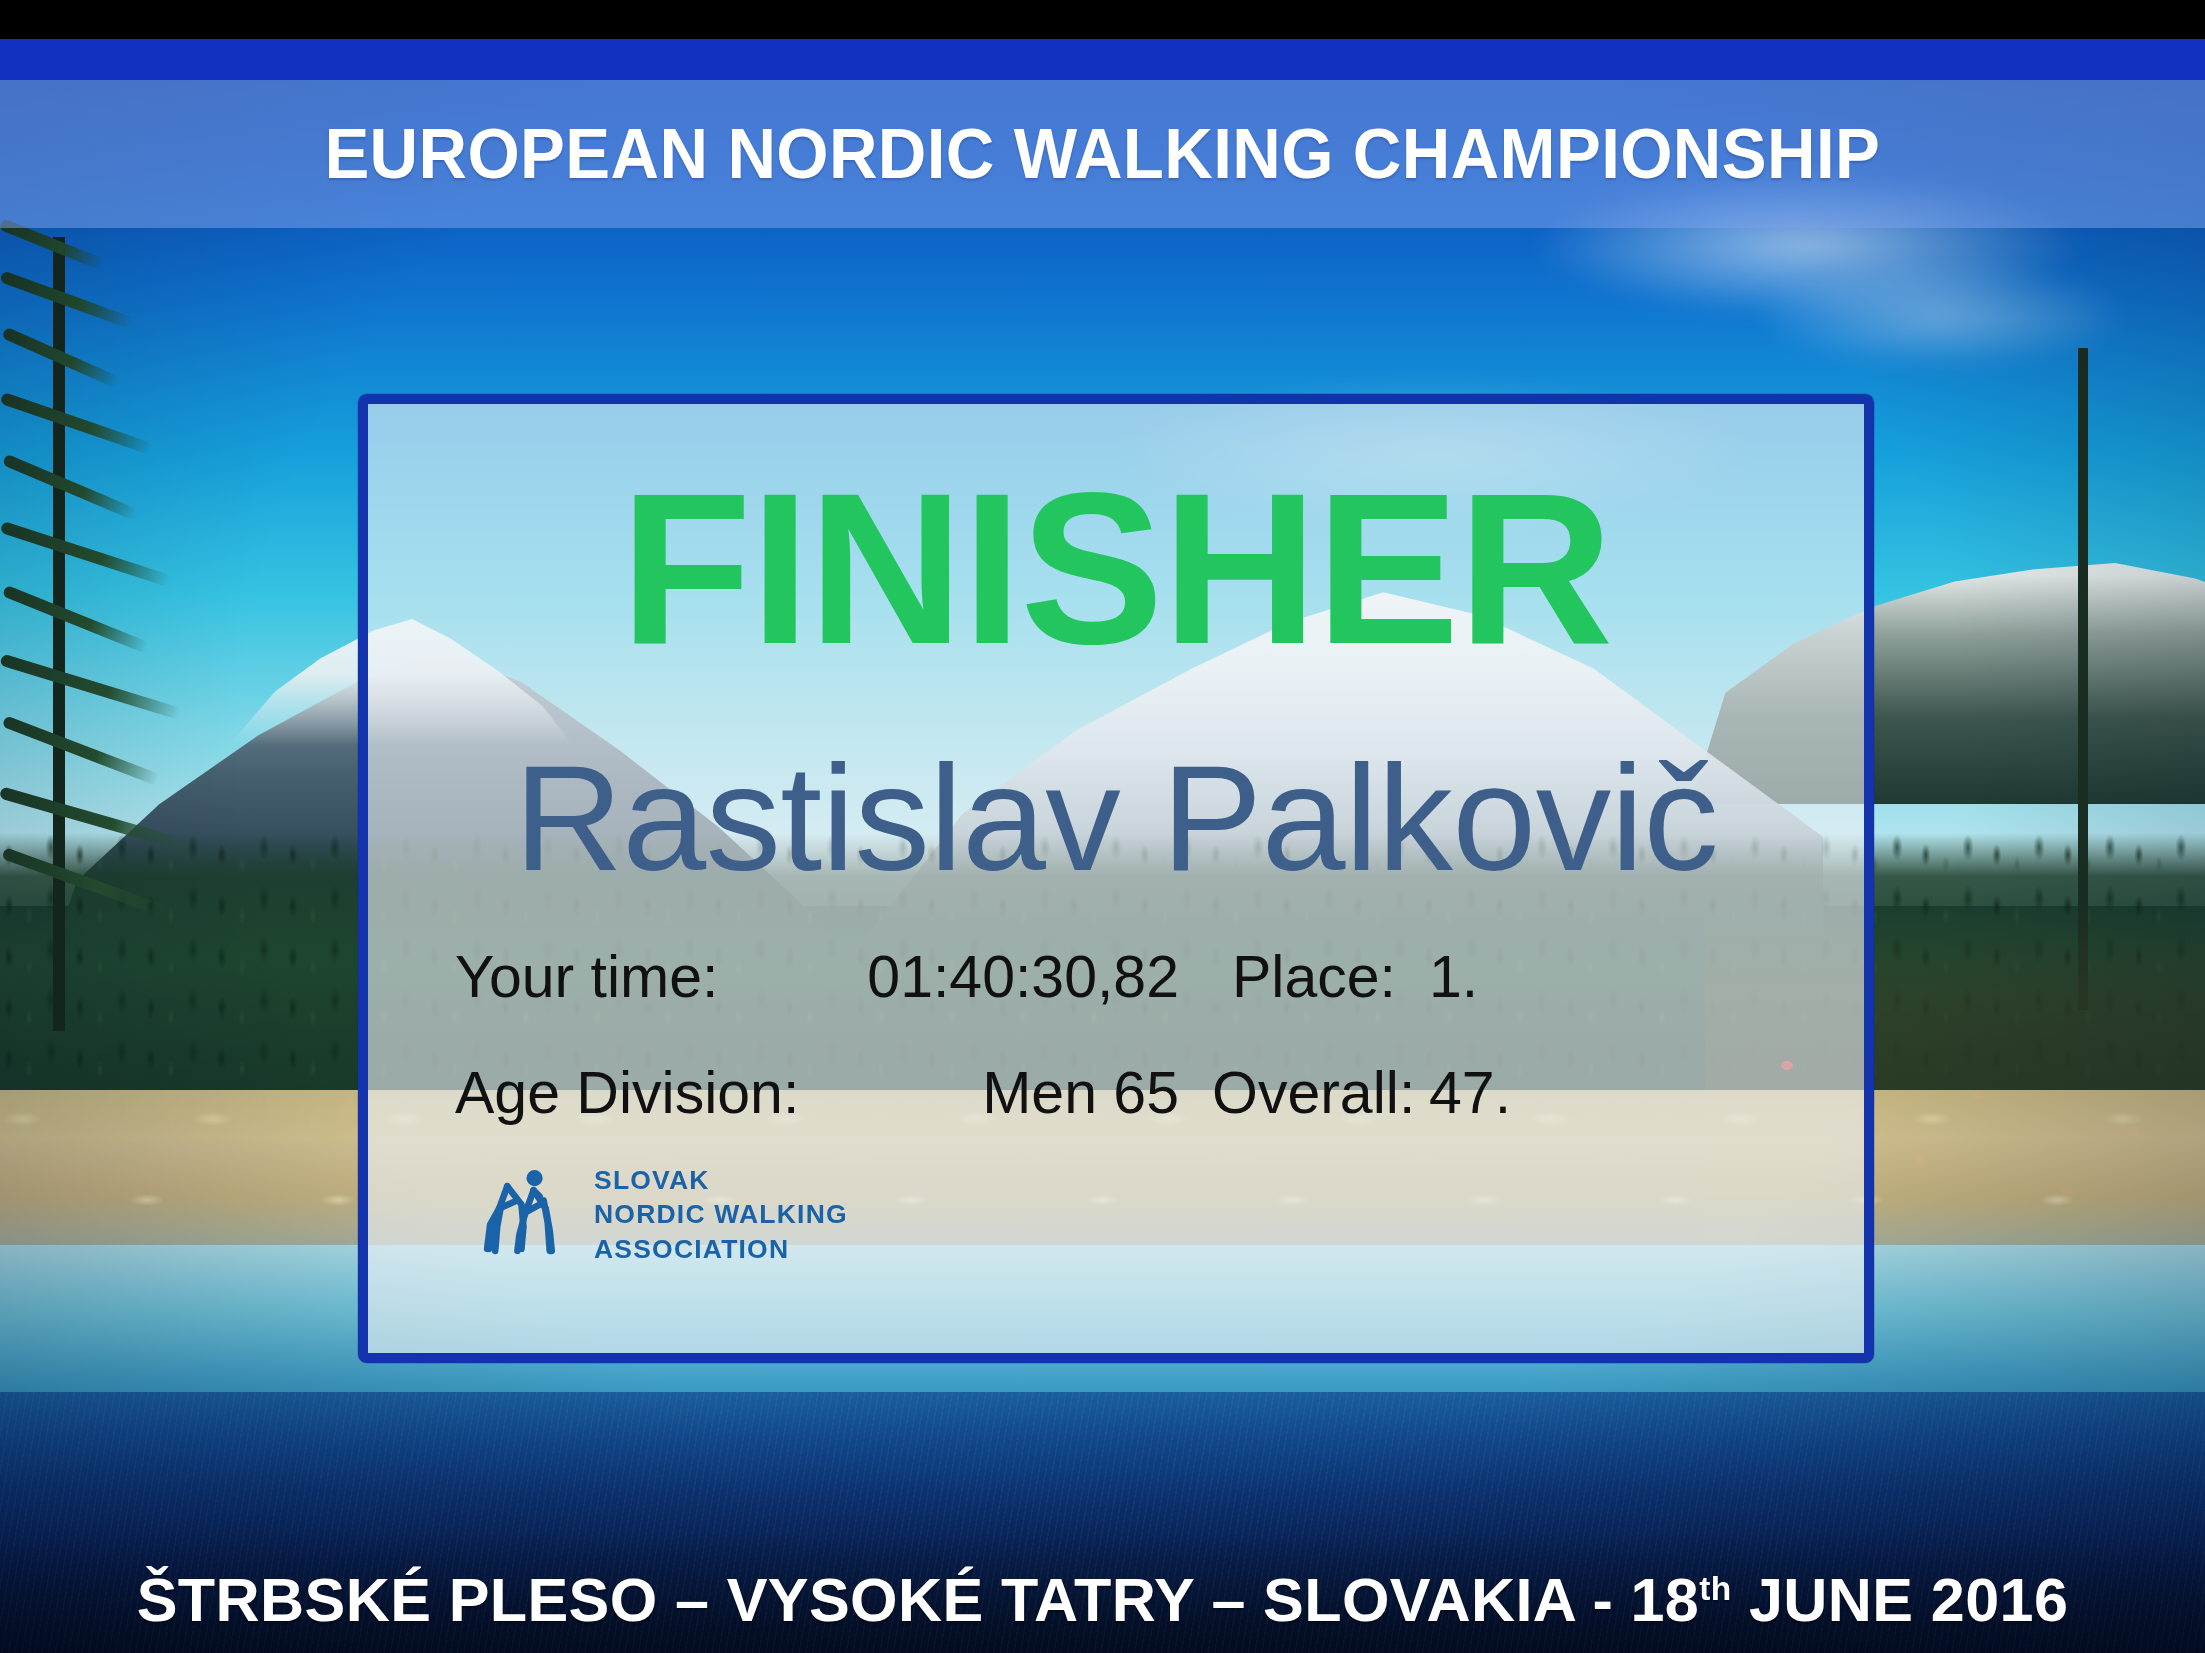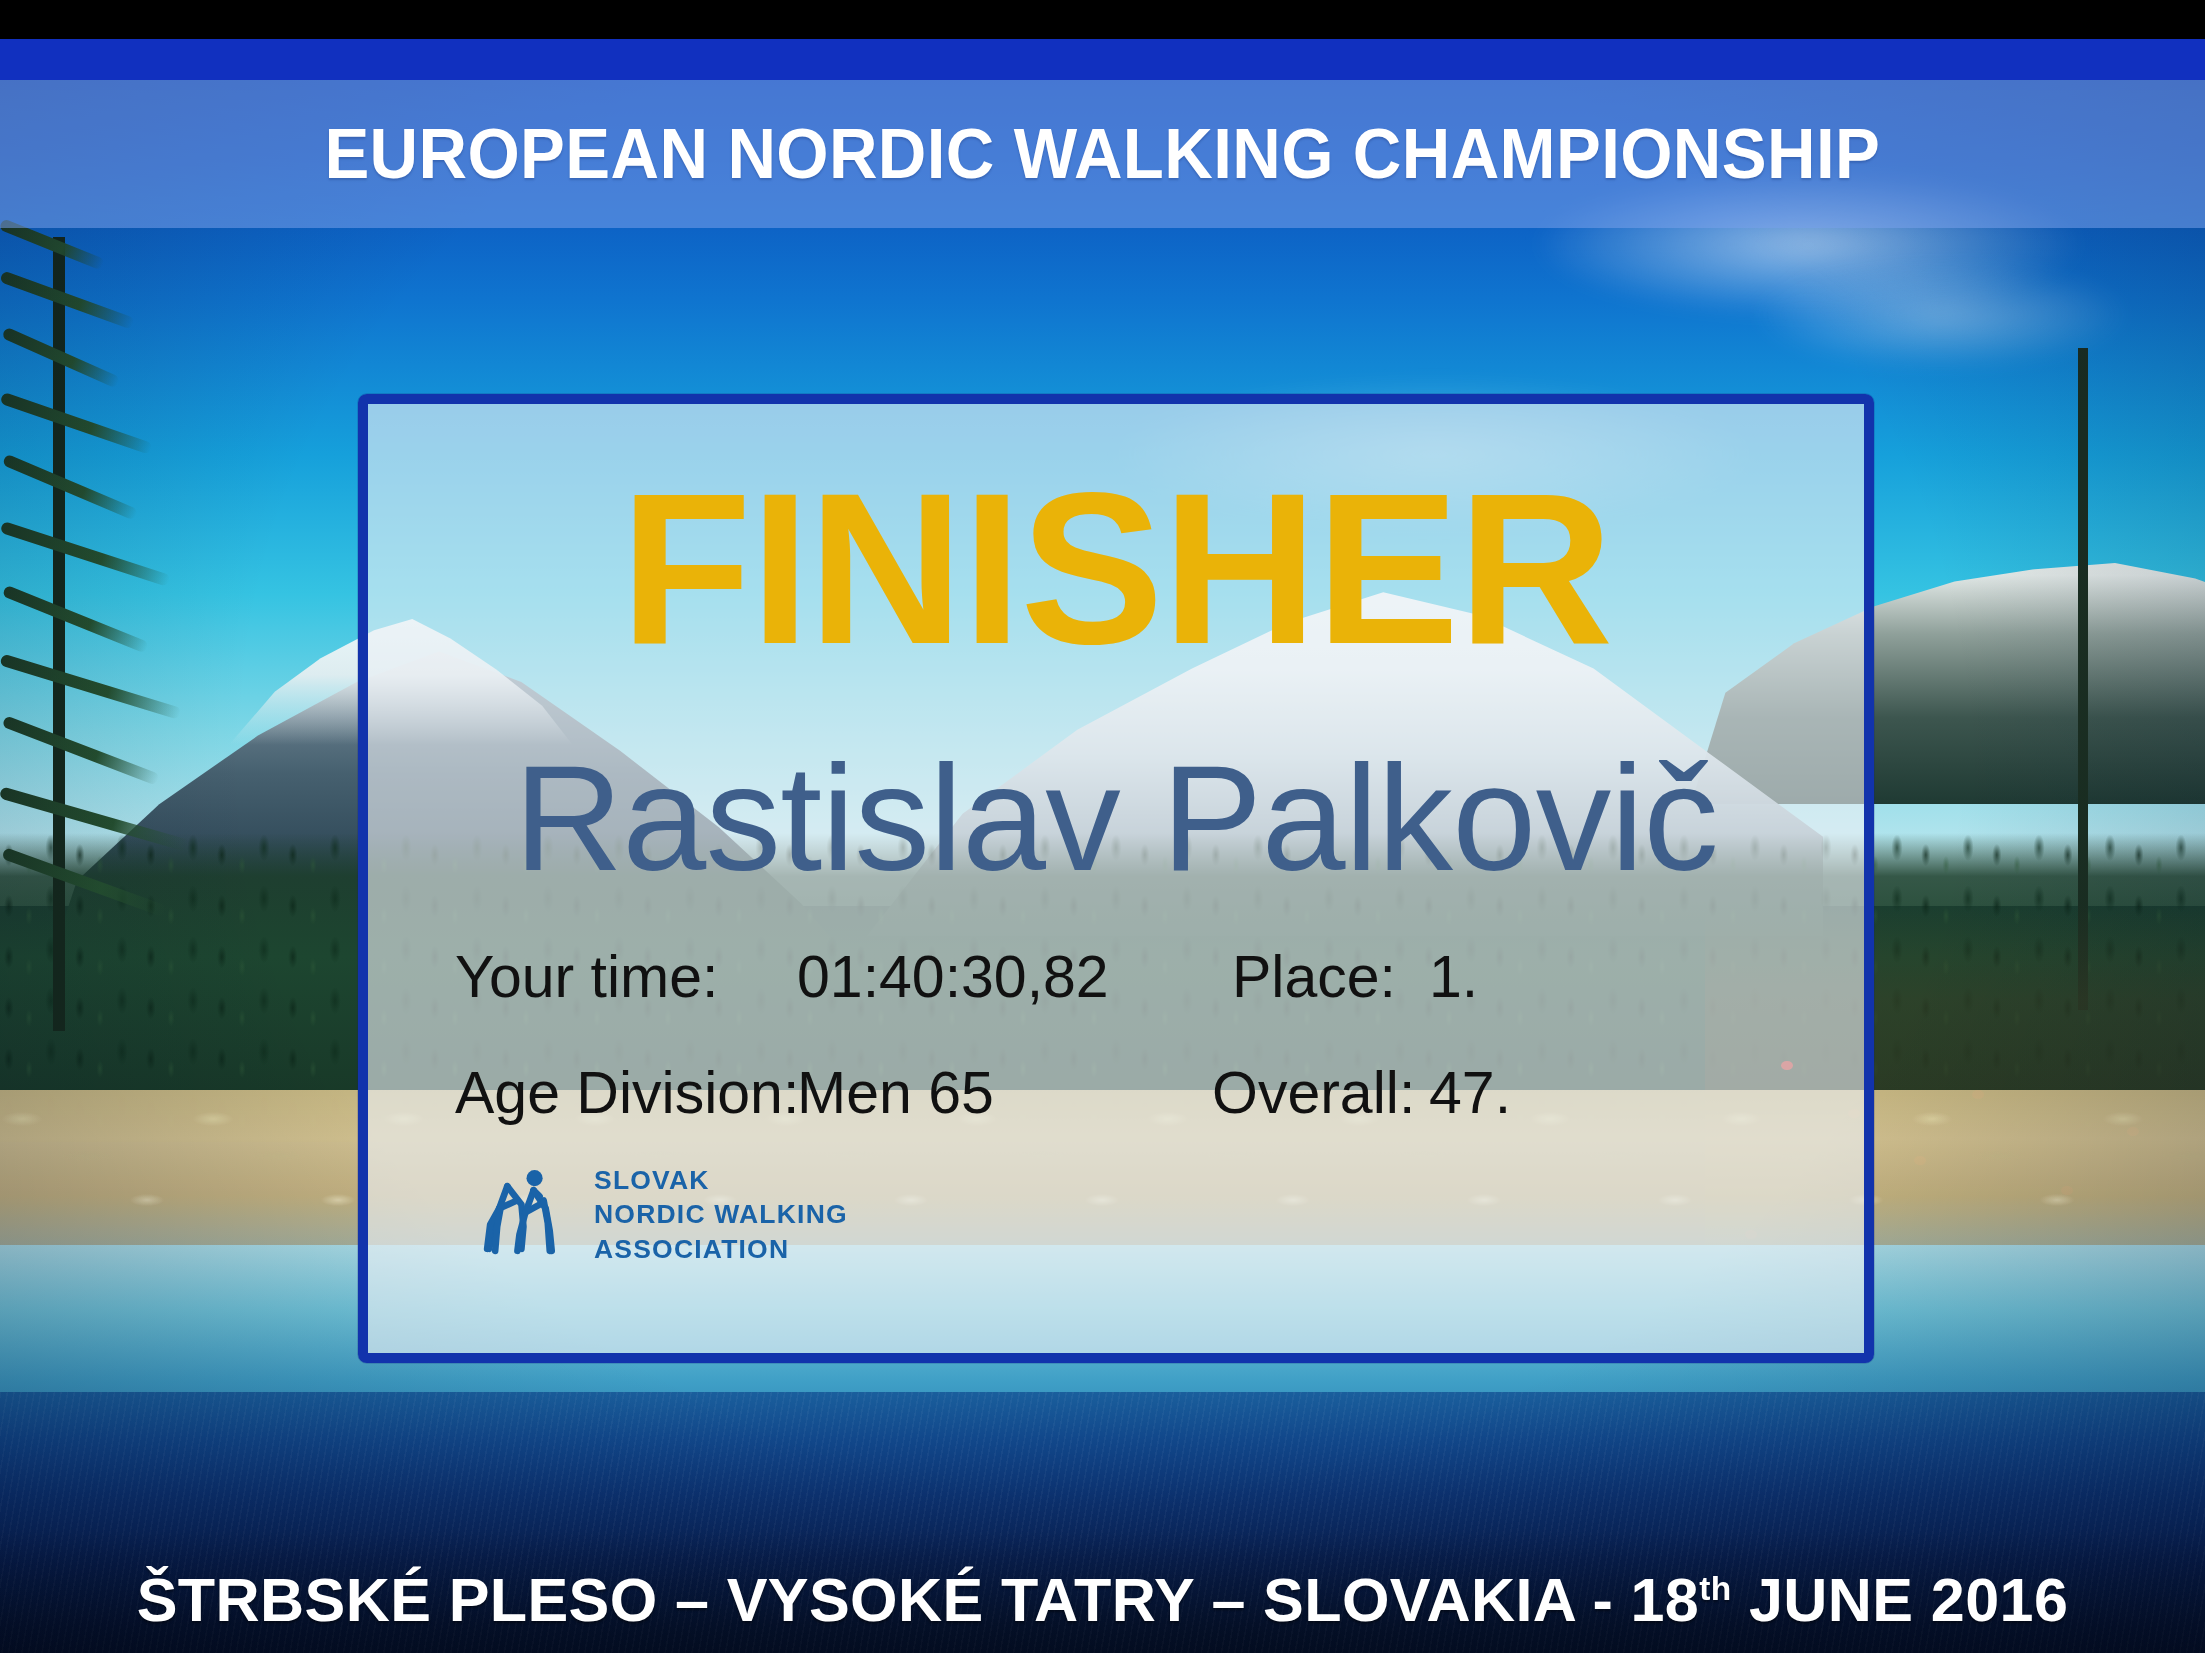--- a/index.html
+++ b/index.html
@@ -210,21 +210,21 @@
     box-shadow: 0 0 0 0.7px rgba(10,30,120,.25);
     box-sizing: border-box;
   }
   .card-inner {
     position:relative; width:100%; height:100%;
   }
 
   .finisher {
     position:absolute; left:0; right:0; top:57px;
     text-align:center;
-    color:#eab308;
+    color:#22c55e;
     font-weight:bold;
     font-size:215px;
     line-height:1;
     letter-spacing:-1.5px;
     transform: scaleX(1.0);
   }
   .athlete {
     position:absolute; left:0; right:0; top:338px;
     text-align:center;
     color:#3f5f8b;
@@ -240,21 +240,21 @@
   }
   .row {
     display:flex; align-items:baseline;
     font-size:59px;
     line-height:1;
     margin-bottom:57px;
     white-space:nowrap;
     gap:33px;
   }
   .lbl-a { width:309px; }
-  .val-a { width:382px; }
+  .val-a { width:382px;text-align:right; }
   .lbl-b { width:184px;text-align:right; }
   .val-b { }
 
   
   .logo {
     position:absolute; left:109px; bottom:87px;
     display:flex; align-items:center; gap:16px;
   }
   .logo-mark { width:101px; height:101px; flex:0 0 auto; }
   .logo-text {

